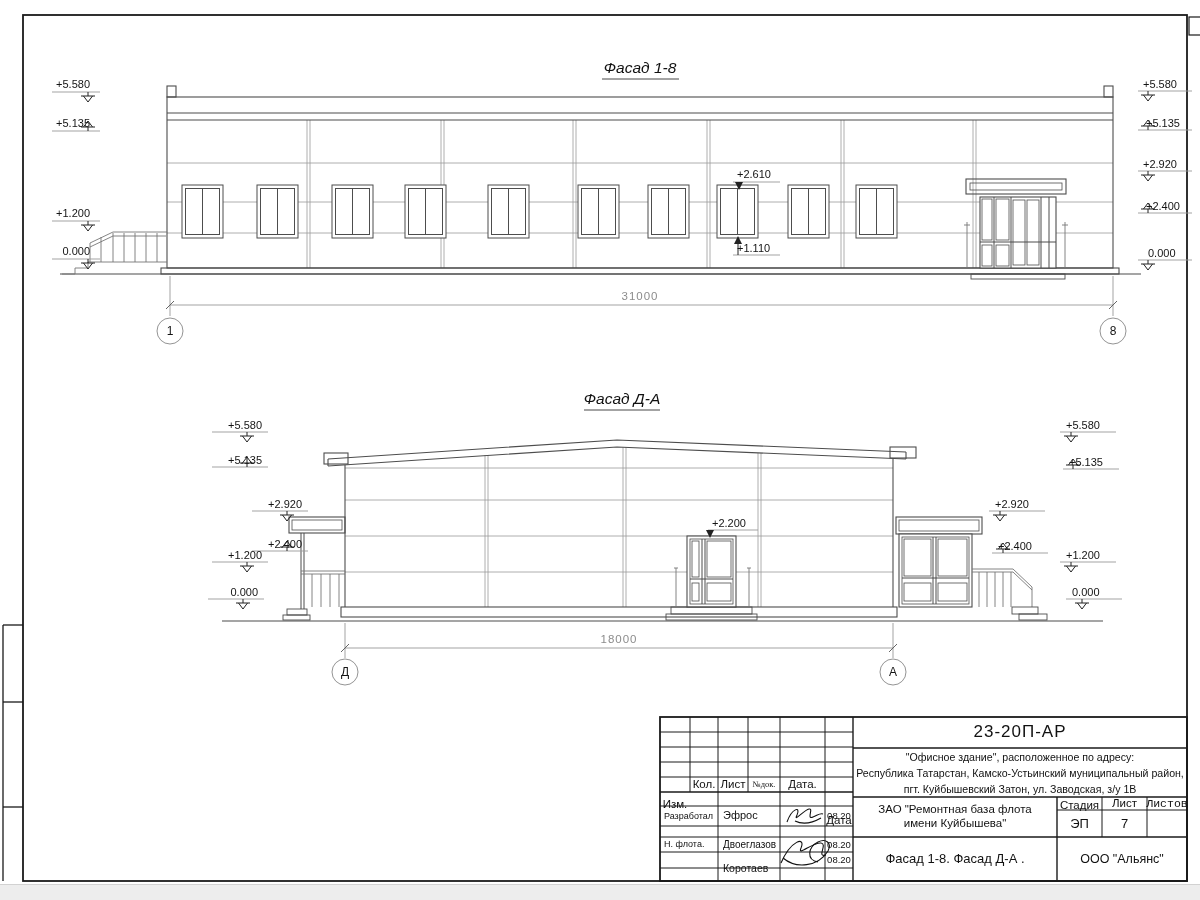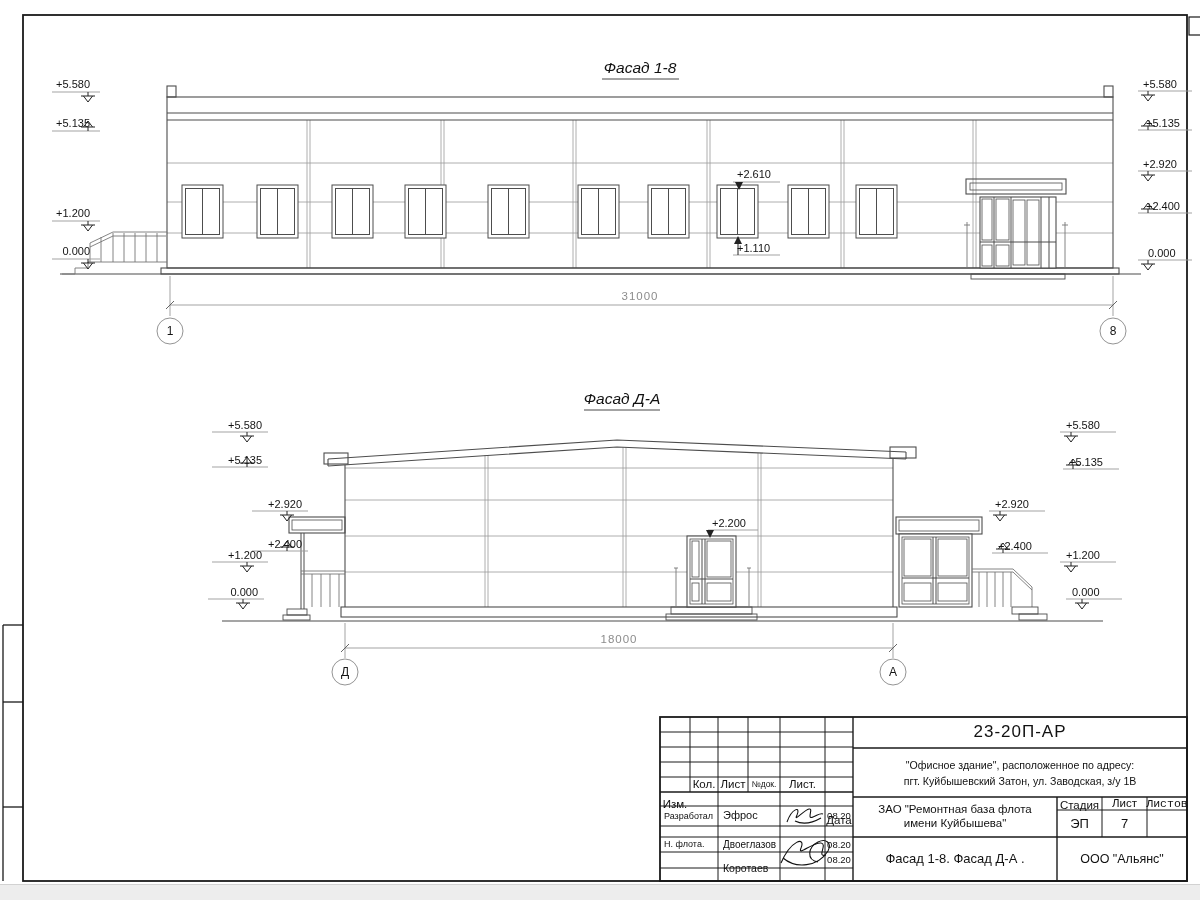--- a/index.html
+++ b/index.html
@@ -25,21 +25,21 @@
   .stage-label  { left:1057px; top:797px; width:45px;  height:18px; font-size:11.5px; }
   .list-label   { left:1102px; top:797px; width:45px;  height:13px; font-size:11.5px; }
   .listov-label { left:1147px; top:797px; width:40px;  height:13px; font-size:11.5px;font-family:Liberation Mono, monospace; }
   .stage-value  { left:1057px; top:810px; width:45px;  height:27px; font-size:13px; }
   .list-value   { left:1102px; top:810px; width:45px;  height:27px; font-size:13px; }
   .sheet-name   { left:853px; top:837px; width:204px; height:44px; font-size:13px; }
   .company      { left:1057px; top:837px; width:130px; height:44px; font-size:12.5px; }
   .h-izm  { left:660px; top:777px; width:30px; height:15px; font-size:11.5px;margin-top:20px; }
   .h-kol  { left:690px; top:777px; width:28px; height:15px; font-size:11.5px; }
   .h-list { left:718px; top:777px; width:30px; height:15px; font-size:11.5px; }
-  .h-ndoc { left:748px; top:777px; width:32px; height:15px; font-size:8.5px; }
+  .h-ndoc { left:748px; top:777px; width:32px; height:15px; font-size:8.5px;font-family:Liberation Serif, serif; }
   .h-podp { left:780px; top:777px; width:45px; height:15px; font-size:11.5px; }
   .h-data { left:825px; top:777px; width:28px; height:15px; font-size:11.5px;margin-top:36px; }
   .r1-role { left:661px; top:806px; width:57px; height:20px; font-size:9px; }
   .r1-name { left:720px; top:806px; width:60px; height:20px; font-size:11px; }
   .r1-date { left:825px; top:806px; width:28px; height:20px; font-size:9.5px; }
   .r2-role { left:661px; top:837px; width:57px; height:15px; font-size:9px; }
   .r2-name { left:720px; top:837px; width:60px; height:15px; font-size:10px; }
   .r2-date { left:825px; top:837px; width:28px; height:15px; font-size:9.5px; }
   .r3-role { left:661px; top:884px; width:57px; height:24px; font-size:9.5px; }
   .r3-name { left:720px; top:852px; width:60px; height:32px; font-size:10.5px; }
@@ -435,38 +435,39 @@
     <path d="M795,821 C805,826 814,822 821,818"></path>
     <path d="M781,863 C791,840 806,836 801,848 C797,857 813,842 821,843 C828,844 816,858 826,855"></path>
     <path d="M783,858 C796,869 818,867 828,851 C832,843 826,838 818,842 C808,847 806,860 818,862"></path>
   </g>
 </svg>
 
 <div>
   <div class="tbtxt doc-number">23-20П-АР</div>
   <div class="tbtxt address">
     <span>"Офисное здание", расположенное по адресу:</span>
+    <span>Республика Татарстан, Камско-Устьинский муниципальный район,</span>
     <span>пгт. Куйбышевский Затон, ул. Заводская, з/у 1В</span>
   </div>
   <div class="tbtxt client">
     <span>ЗАО "Ремонтная база флота</span>
     <span>имени Куйбышева"</span>
   </div>
   <div class="tbtxt stage-label">Стадия</div>
   <div class="tbtxt list-label">Лист</div>
   <div class="tbtxt listov-label">Листов</div>
   <div class="tbtxt stage-value">ЭП</div>
   <div class="tbtxt list-value">7</div>
   <div class="tbtxt sheet-name">Фасад 1-8. Фасад Д-А .</div>
   <div class="tbtxt company">ООО "Альянс"</div>
   <div class="tbtxt h-izm">Изм.</div>
   <div class="tbtxt h-kol">Кол.</div>
   <div class="tbtxt h-list">Лист</div>
   <div class="tbtxt h-ndoc">№док.</div>
-  <div class="tbtxt h-podp">Лист.</div>
+  <div class="tbtxt h-podp">Дата.</div>
   <div class="tbtxt h-data">Дата</div>
   <div class="tbtxt left r1-role">Разработал</div>
   <div class="tbtxt left r1-name">Эфрос</div>
   <div class="tbtxt r1-date">08.20</div>
   <div class="tbtxt left r2-role">Н. флота.</div>
   <div class="tbtxt left r2-name">Двоеглазов</div>
   <div class="tbtxt r2-date">08.20</div>
   <div class="tbtxt left r3-role">ГИП</div>
   <div class="tbtxt left r3-name">Коротаев</div>
   <div class="tbtxt r3-date">08.20</div>

